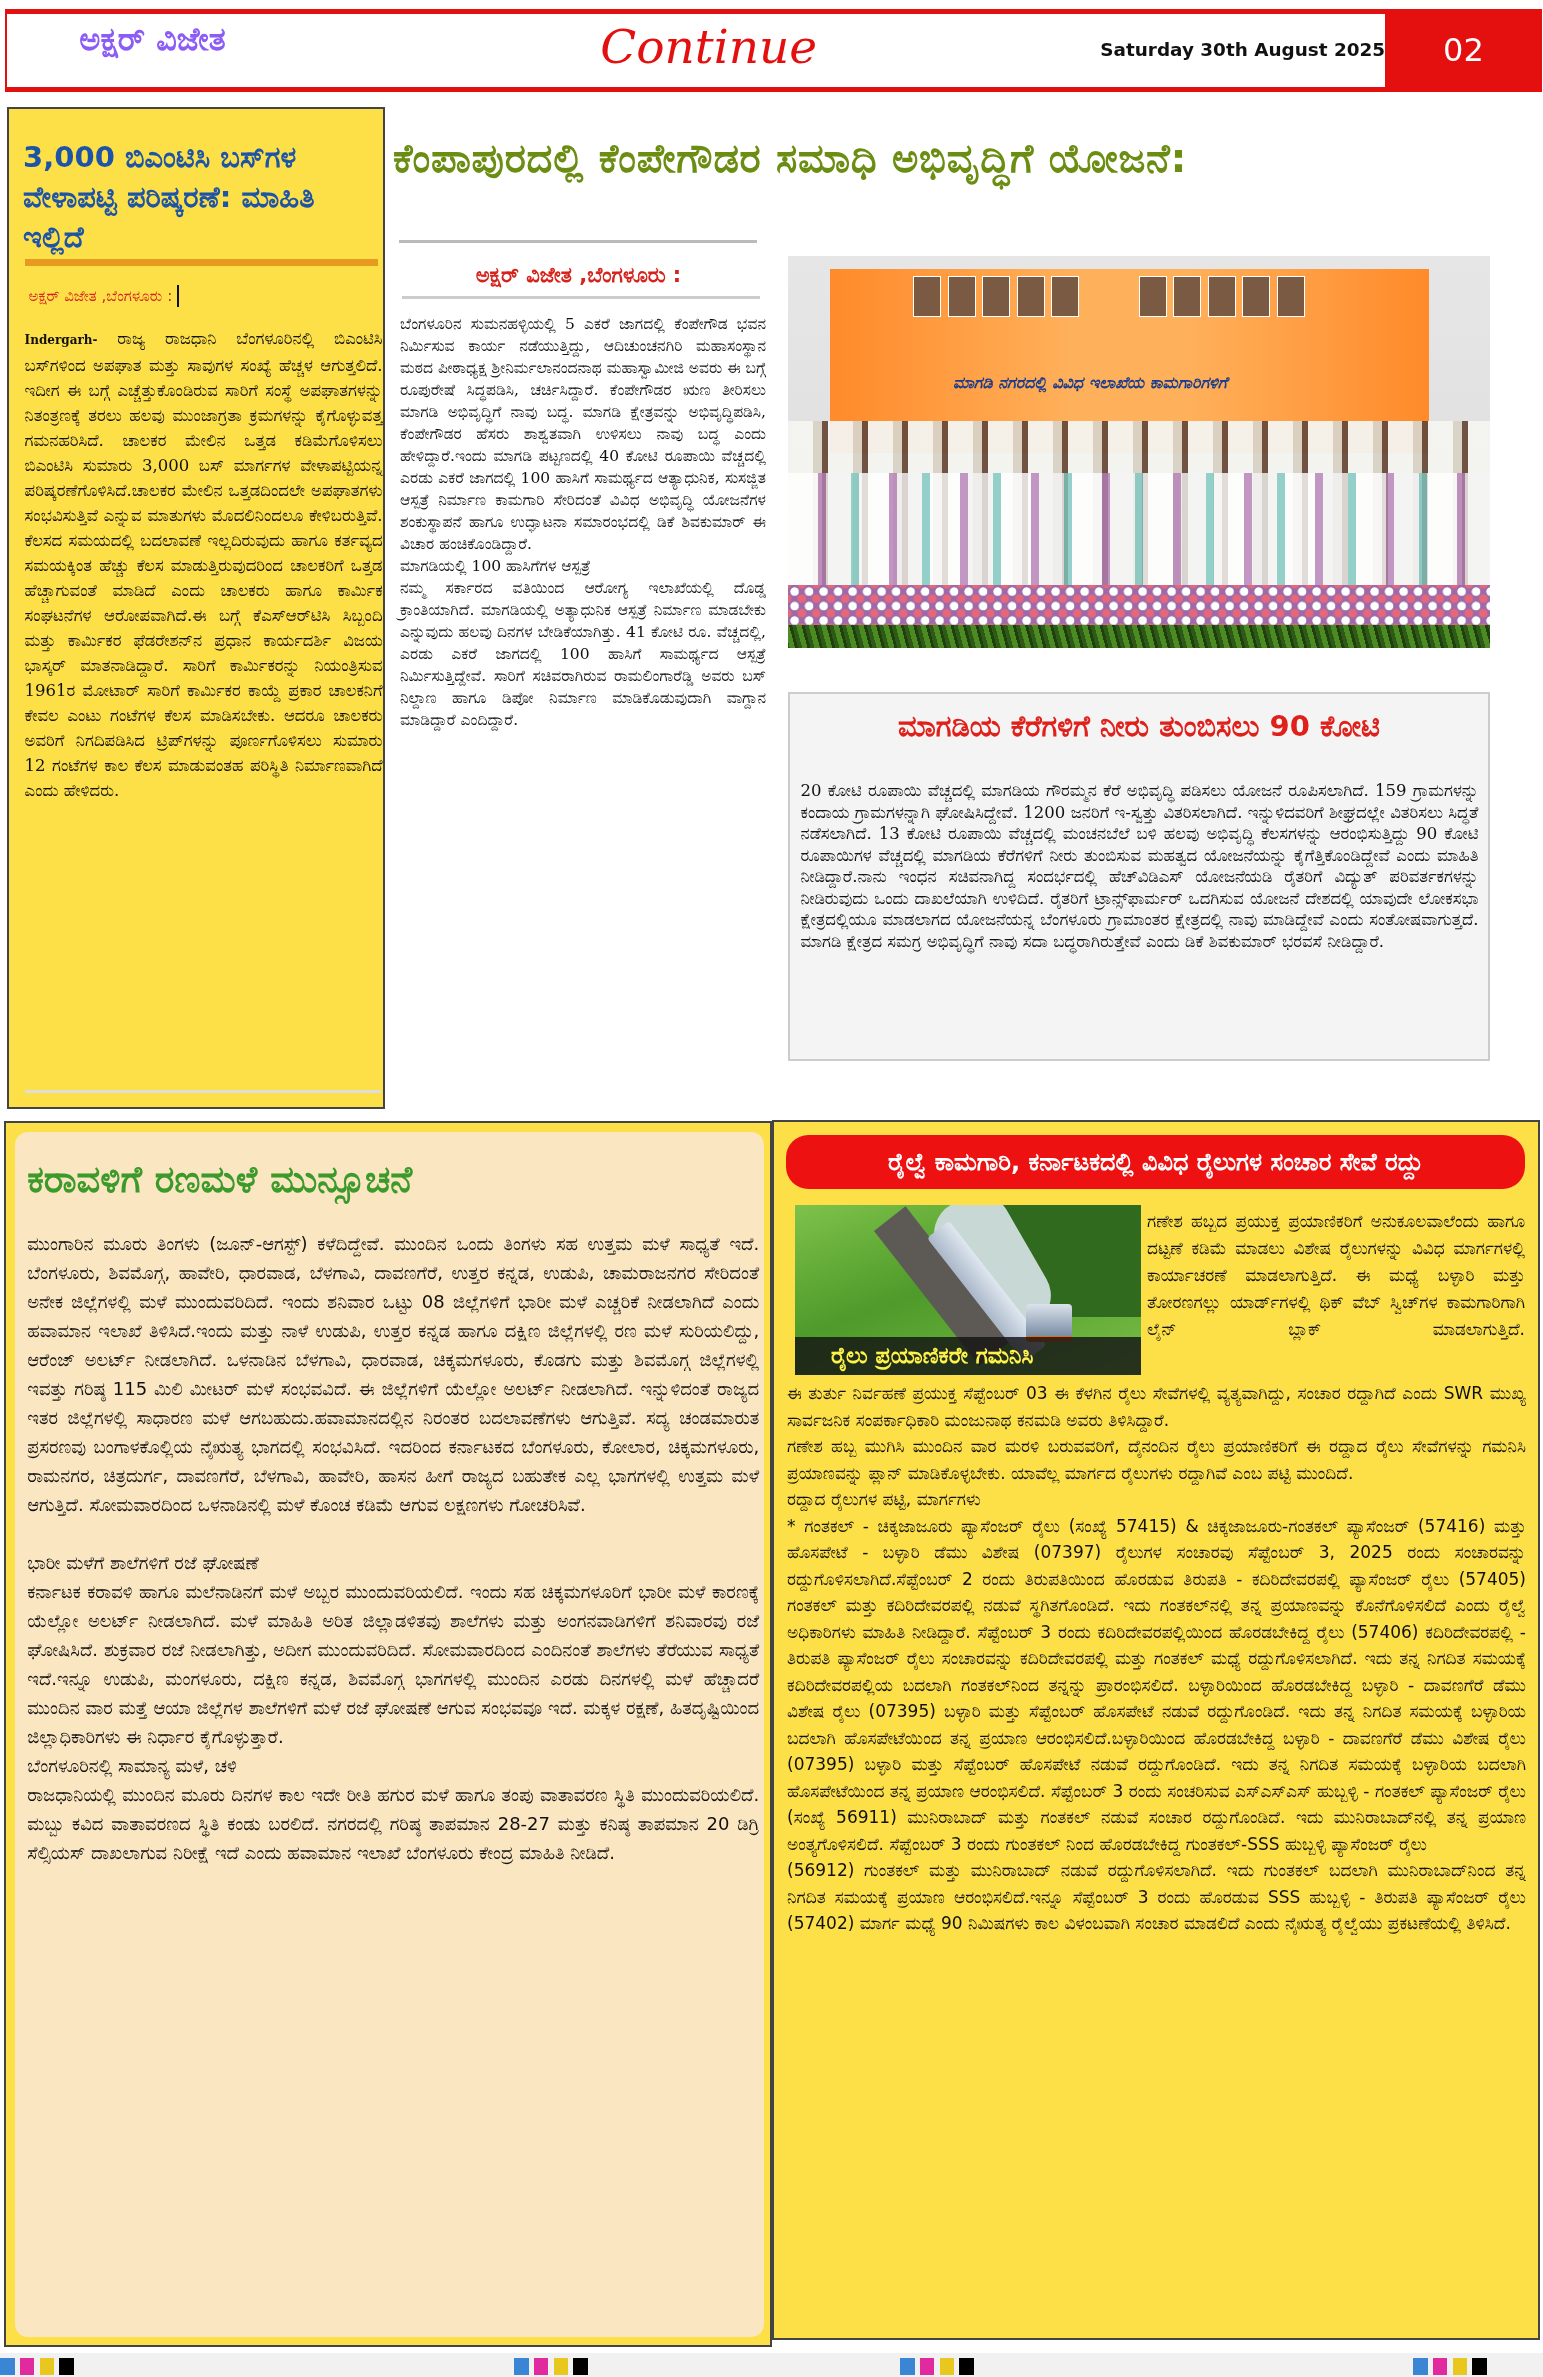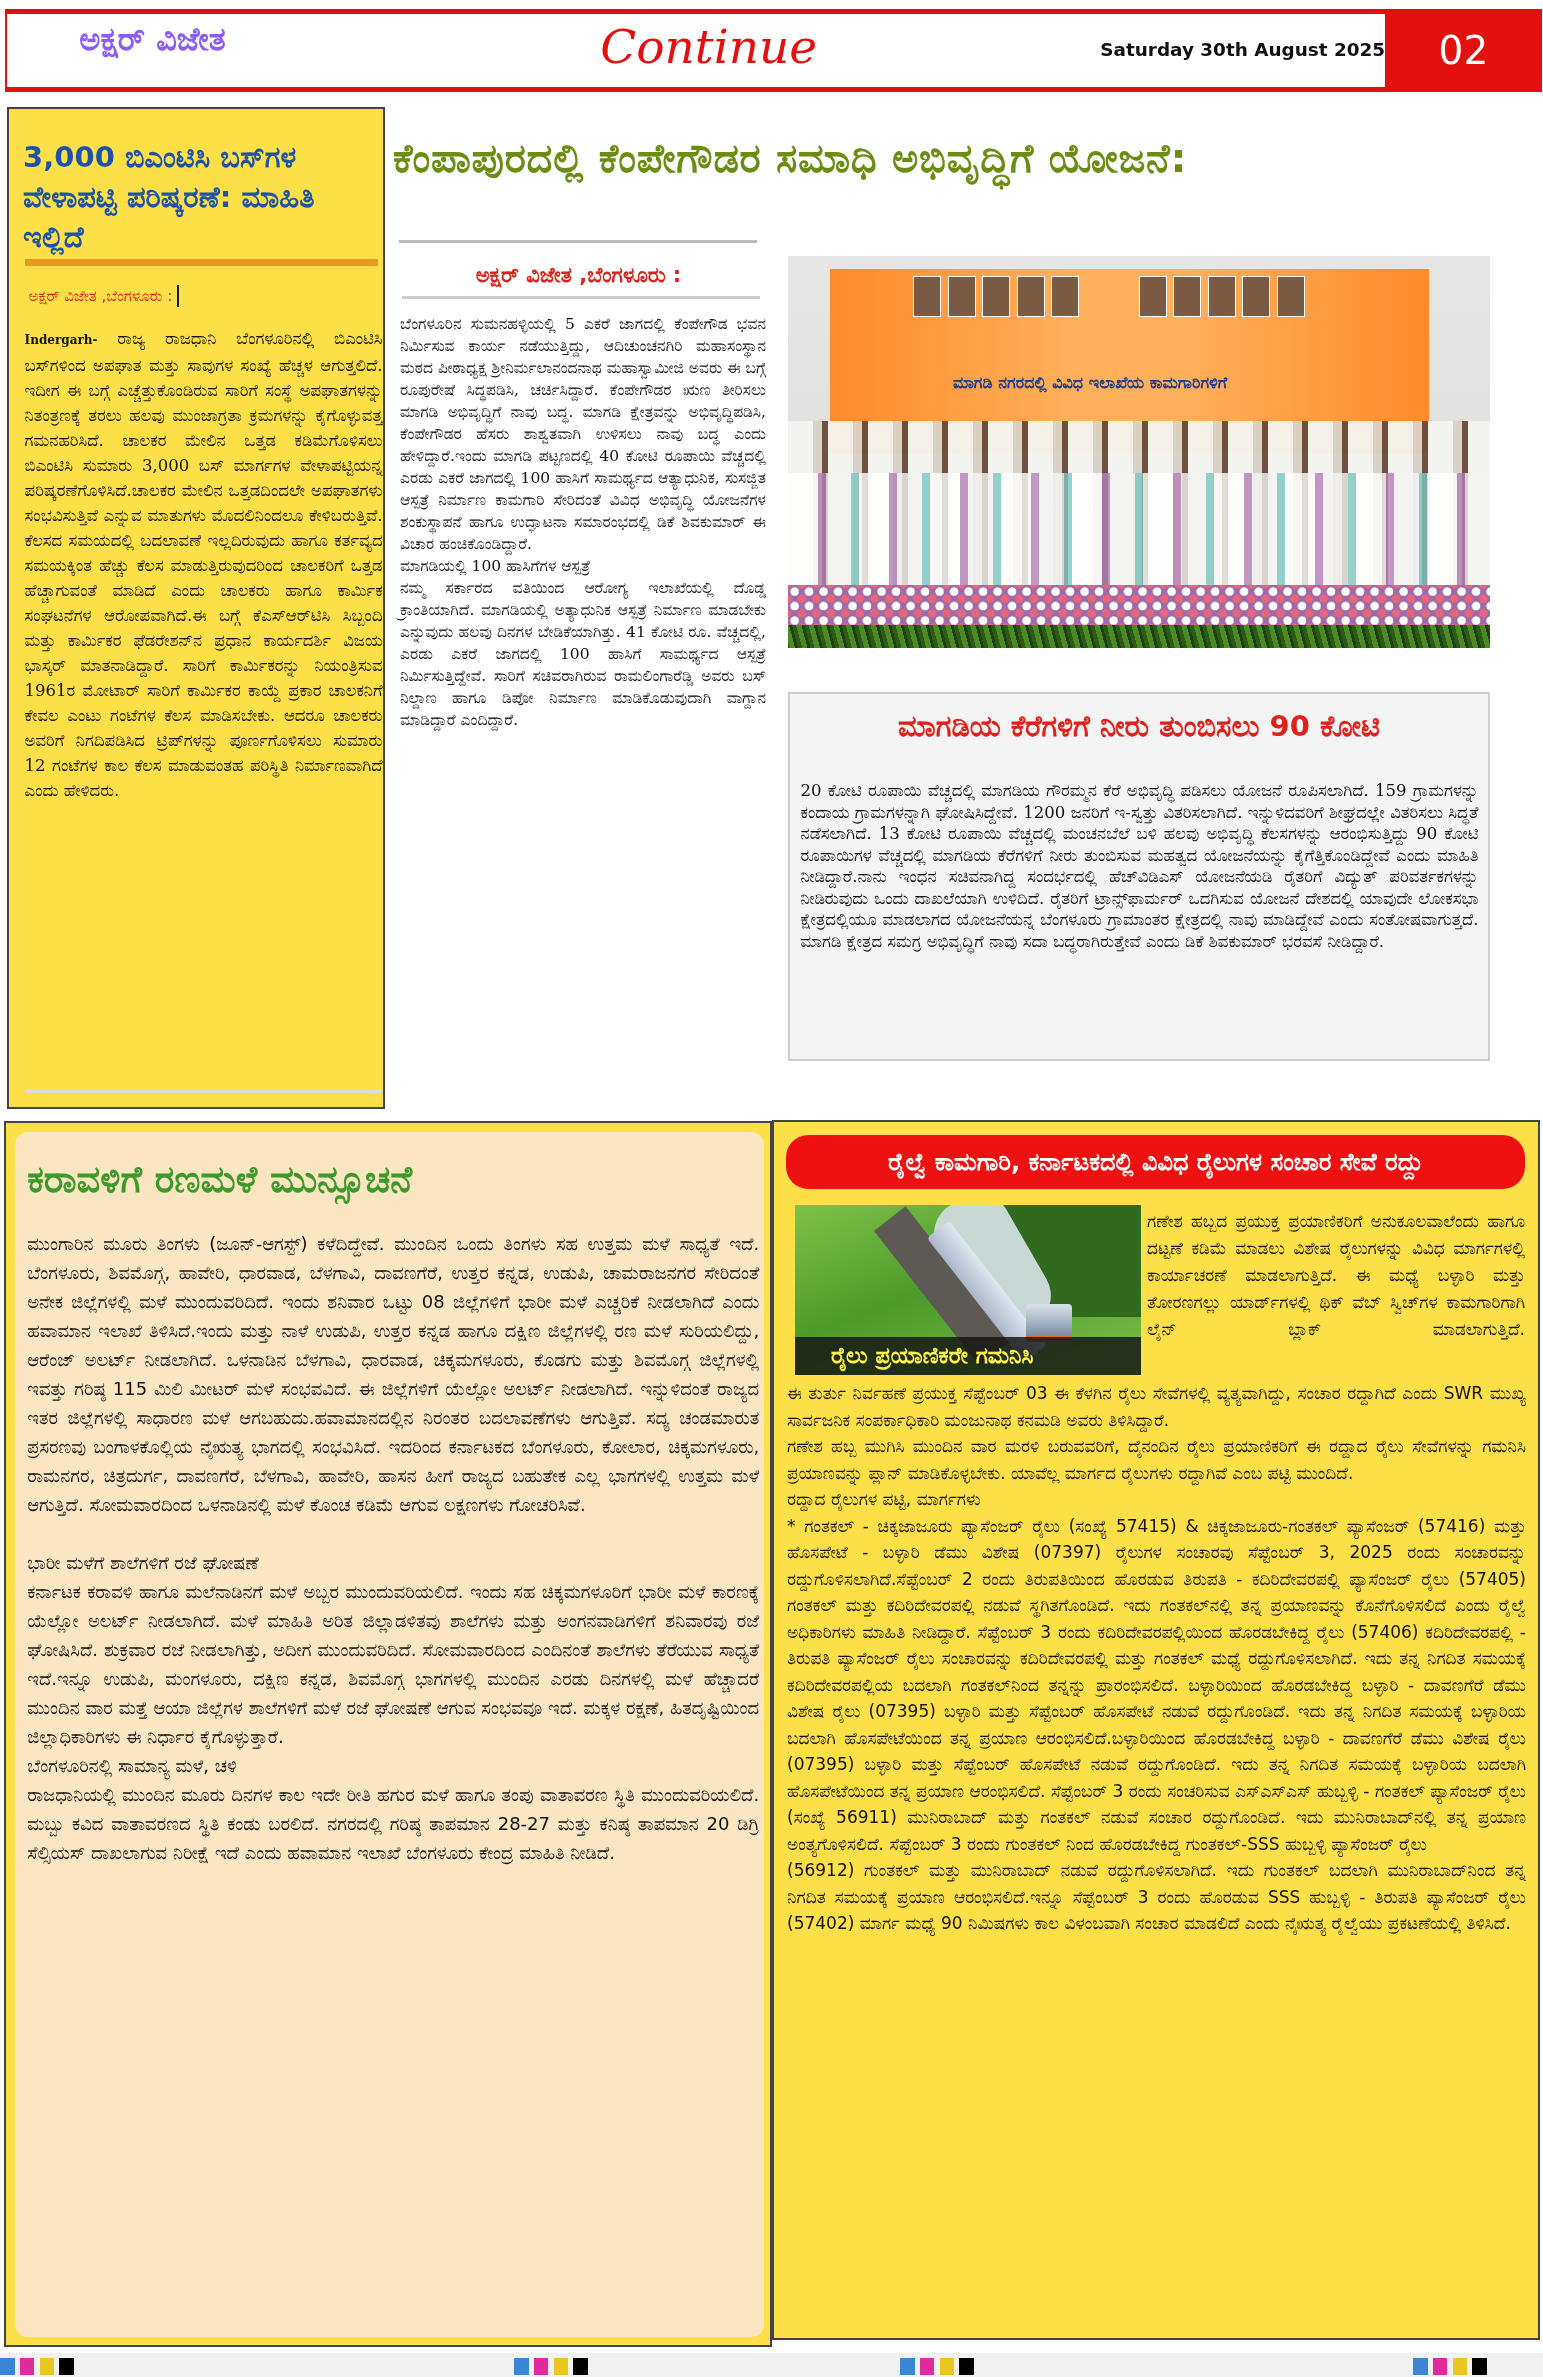--- a/index.html
+++ b/index.html
@@ -4,21 +4,21 @@
 <style>
   * { box-sizing: border-box; margin: 0; padding: 0; }
   html, body { width: 1544px; height: 2377px; background: #ffffff; overflow: hidden; }
   body { position: relative; font-family: "DejaVu Sans", sans-serif; color: #111; }
 
   
   .masthead { position: absolute; left: 5.3px; top: 9.2px; width: 1534px; height: 83px; border-top: 5.3px solid #e3100f; border-bottom: 5.3px solid #e3100f; border-left: 2.6px solid #e3100f; background: #fff; }
   .mast-name { position: absolute; left: 72px; top: 6px; font-size: 32px; font-weight: bold; color: #8b5cf6; }
   .mast-continue { position: absolute; left: 593px; top: 5.3px; font-family: "DejaVu Serif", serif; font-style: italic; font-size: 47px; color: #e3100f; }
   .mast-date { position: absolute; left: 1093px; top: 25px; font-size: 18.4px; font-weight: bold; color: #111; }
-  .mast-page { position: absolute; right: -2.6px; top: -5.3px; width: 157px; height: 83px; background: #f10c0c; color: #fff; font-size: 39px; display: flex; align-items: center; justify-content: center; }
+  .mast-page { position: absolute; right: -2.6px; top: -5.3px; width: 157px; height: 83px; background: #f10c0c; color: #fff; font-size: 32px; display: flex; align-items: center; justify-content: center; }
 
   
   .box { position: absolute; border: 2px solid #444; background: #fde047; }
   .just { text-align: justify; }
 
   
   .col1 { left: 6.6px; top: 107px; width: 378px; height: 1002px; }
   .col1 .title { position: absolute; left: 14.5px; top: 28px; width: 349px; font-size: 29px; line-height: 40px; font-weight: bold; color: #1e54a8; }
   .col1 .orange-rule { position: absolute; left: 16px; top: 150px; width: 353px; height: 6.6px; background: #e69a20; }
   .col1 .byline { position: absolute; left: 20px; top: 176px; font-size: 15px; color: #d52222; }
@@ -29,21 +29,21 @@
 
   
   .kemp-head { position: absolute; left: 393px; top: 135px; width: 1146px; font-size: 40px; font-weight: bold; color: #6b8d12; letter-spacing: 0.7px; white-space: nowrap; }
   .kemp-rule { position: absolute; left: 399px; top: 240px; width: 358px; height: 3.3px; background: #bbb; }
   .kemp-byline { position: absolute; left: 393px; top: 263px; width: 371px; text-align: center; font-size: 21px; font-weight: bold; color: #d6241d; }
   .kemp-rule2 { position: absolute; left: 402px; top: 296px; width: 358px; height: 3.3px; background: #ccc; }
   .kemp-body { position: absolute; left: 400px; top: 313px; width: 366px; font-family: "DejaVu Serif", serif; font-size: 15.5px; line-height: 22px; }
   .kemp-body p { margin: 0; }
 
   
-  .photo { position: absolute; left: 788px; top: 256px; width: 702px; height: 392px; overflow: hidden; background: linear-gradient(#e6e6e6 0%, #dcdcdc 100%); }
+  .photo { position: absolute; left: 788px; top: 256px; width: 702px; height: 392px; overflow: hidden; background: linear-gradient(#e6e6e6 0%, #dcdcdc 100%); font-style: italic; }
   .photo .banner { position: absolute; left: 42px; top: 13px; width: 599px; height: 184px; background: linear-gradient(90deg,#ff8a2a,#ffb05a 40%,#ffb05a 60%,#ff8a2a); }
   .photo .banner-text { position: absolute; left: 165px; top: 117px; font-size: 16px; font-weight: bold; color: #1b3c8c; }
   .photo .thumbs { position: absolute; left: 125px; top: 20px; display: flex; gap: 6.6px; }
   .photo .thumbs span { width: 28px; height: 41px; background: #7b5a44; border: 1.3px solid #fff; display: block; }
   .photo .thumbs .gap { width: 46px; background: transparent; border: none; }
   .photo .crowd { position: absolute; left: 0; top: 165px; width: 100%; height: 184px; background:
       repeating-linear-gradient(90deg, #f4f4f0 0 25px, #d9d2c6 25px 34px, #6a4b3a 34px 40px); opacity: .95; }
   .photo .crowd2 { position: absolute; left: 0; top: 217px; width: 100%; height: 119px; background:
       repeating-linear-gradient(90deg, #ffffff 0 30px, #b57fb8 30px 38px, #f4f4f4 38px 63px, #7cc7c0 63px 71px); opacity: .8; }
   .photo .flowers { position: absolute; left: 0; top: 329px; width: 100%; height: 99px; background:

